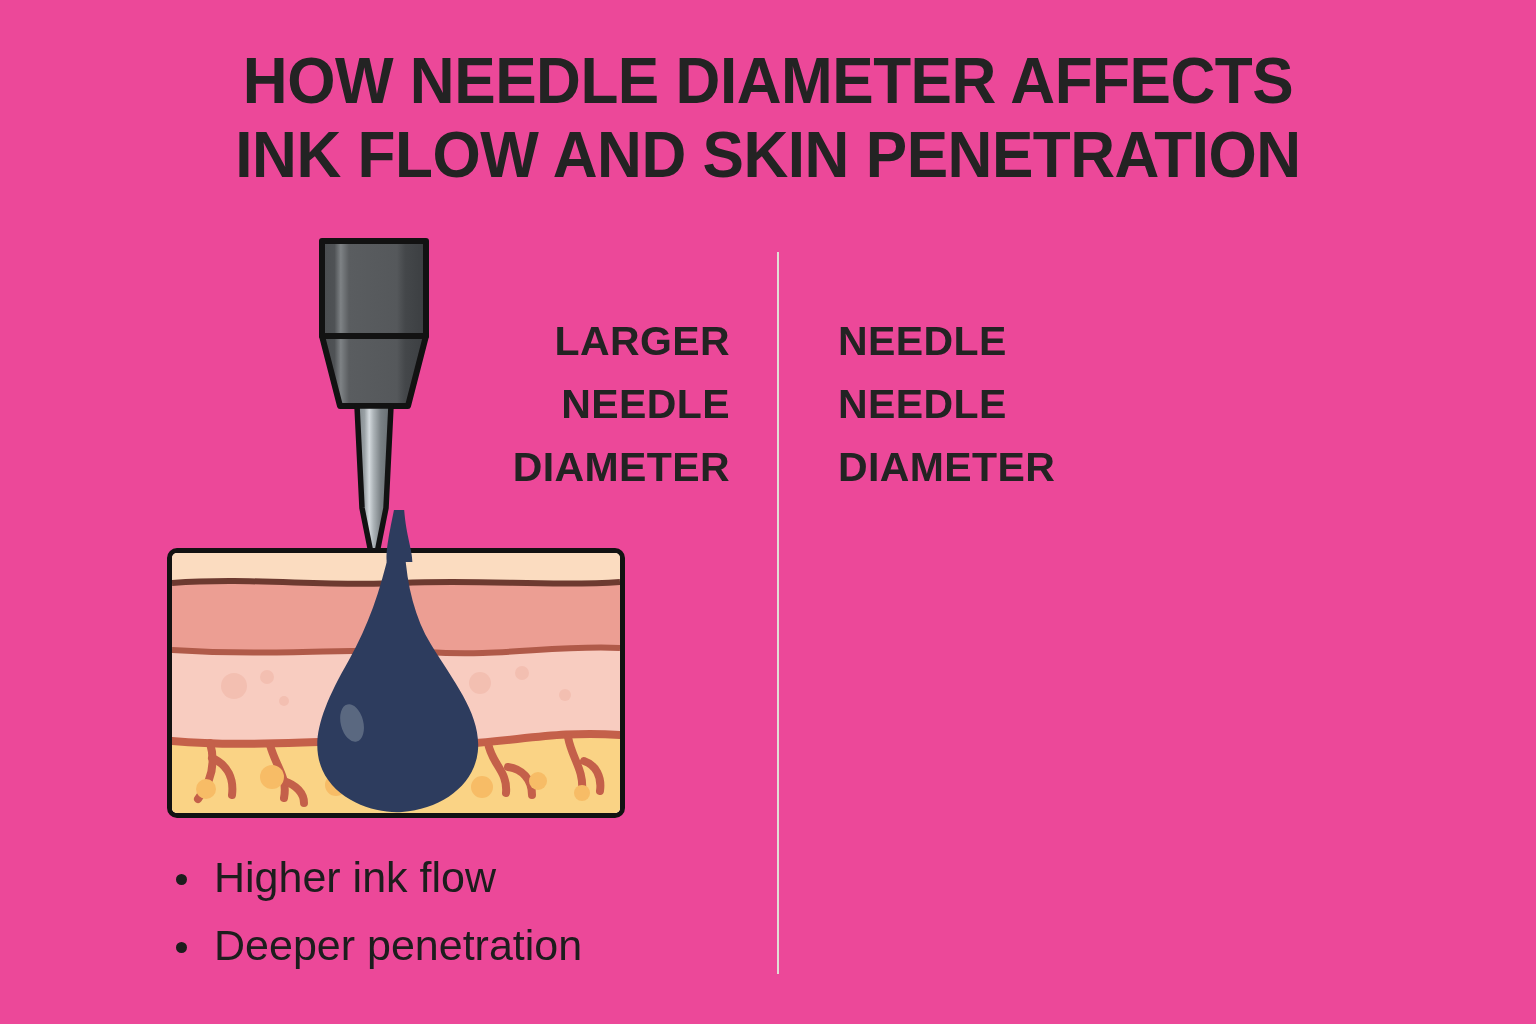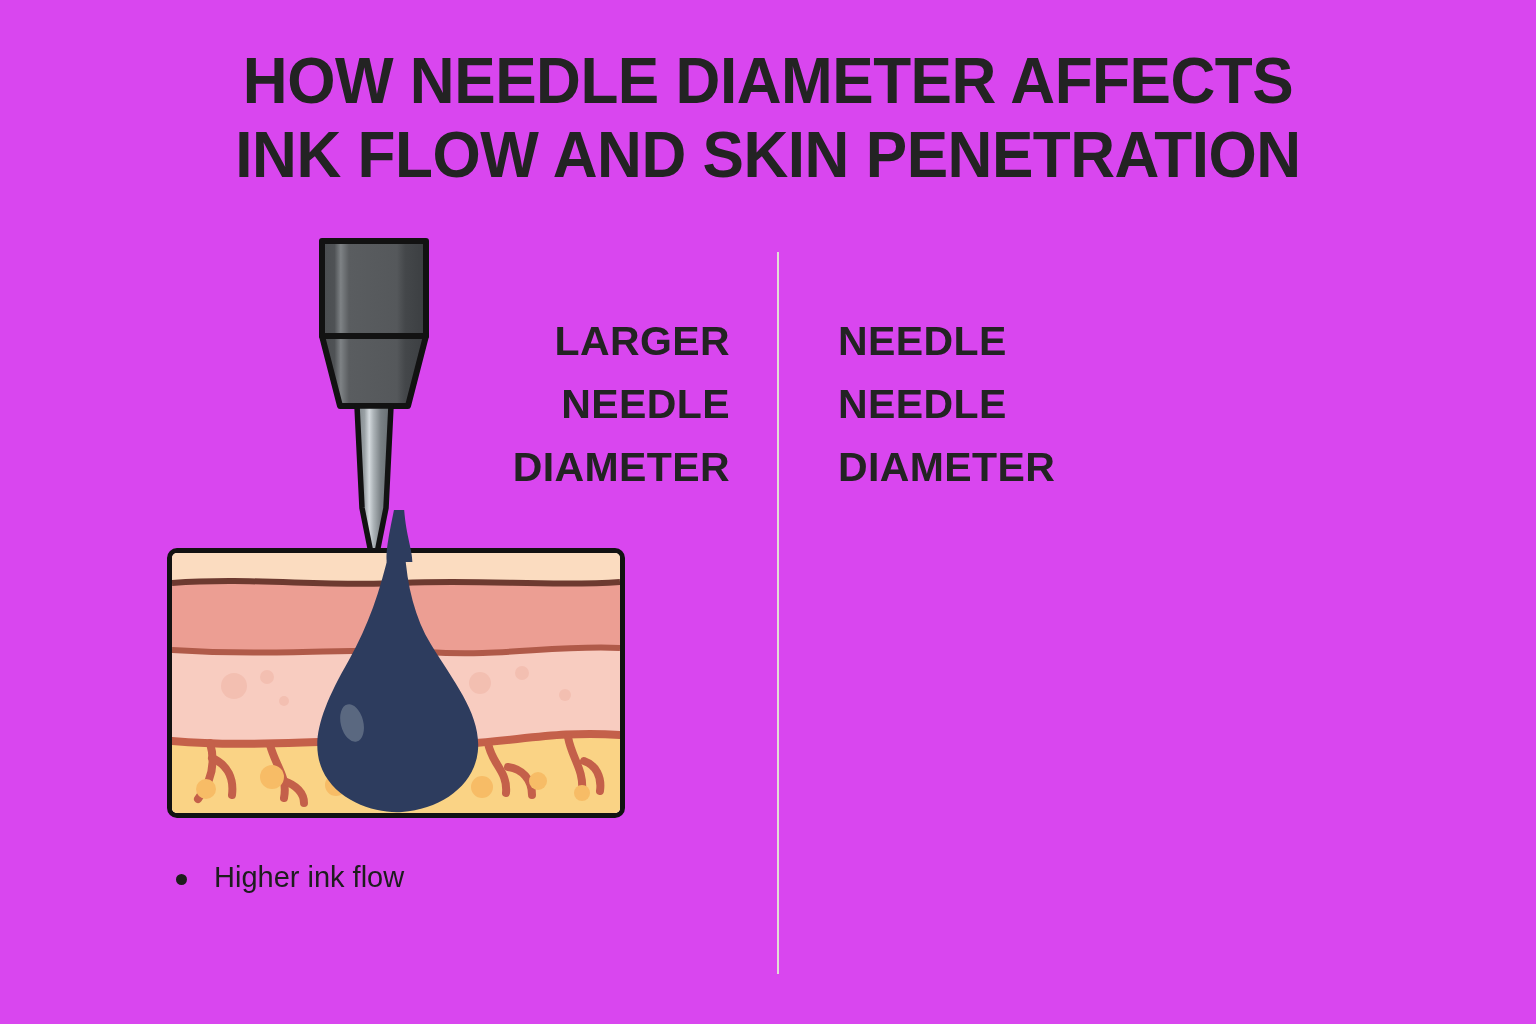--- a/index.html
+++ b/index.html
@@ -14,21 +14,21 @@
   body {
     background: #f7f4ee;
     font-family: "Liberation Sans", sans-serif;
     position: relative;
   }
 
   #stage {
     position: relative;
     width: 1536px;
     height: 1024px;
-    background: #d946ef;
+    background: #ec4899;
   }
 
   
   #title {
     position: absolute;
     left: 0;
     top: 44px;
     width: 1536px;
     text-align: center;
     color: #232323;
@@ -97,21 +97,21 @@
     position: absolute;
     pointer-events: none;
   }
   #ink-left  { left: 167px; top: 470px; width: 458px; height: 350px; }
   .ink-layer svg { display: block; width: 100%; height: 100%; overflow: visible; }
 
   
   .bullets {
     position: absolute;
     color: #1d1d1d;
-    font-size: 29px;
+    font-size: 43px;
     line-height: 68px;
     font-weight: 400;
     list-style: none;
   }
   #bullets-left  { left: 170px; top: 843px; }
   .bullets li {
     position: relative;
     padding-left: 44px;
     white-space: nowrap;
   }
@@ -242,20 +242,21 @@
     </div>
 
     <div class="side-caption" id="caption-left">
       <span>LARGER</span>
       <span>NEEDLE</span>
       <span>DIAMETER</span>
     </div>
 
     <ul class="bullets" id="bullets-left">
       <li>Higher ink flow</li>
+      <li>Deeper penetration</li>
     </ul>
   </div>
 
   <div class="panel" id="panel-right">
 
     <div class="side-caption" id="caption-right">
       <span>NEEDLE</span>
       <span>NEEDLE</span>
       <span>DIAMETER</span>
     </div>

